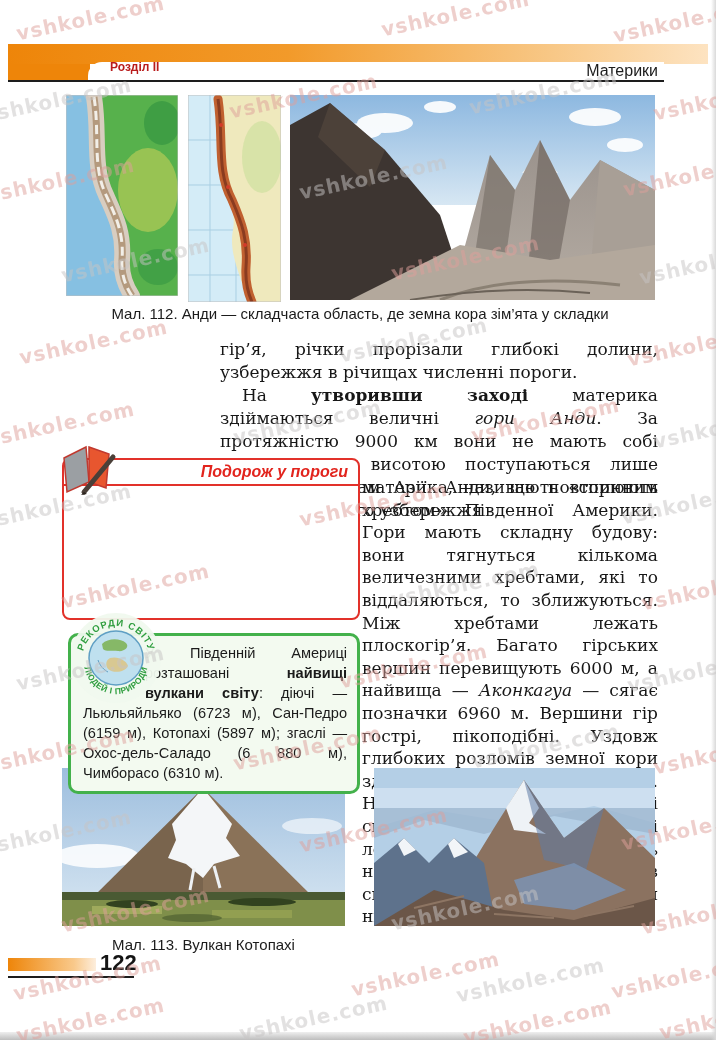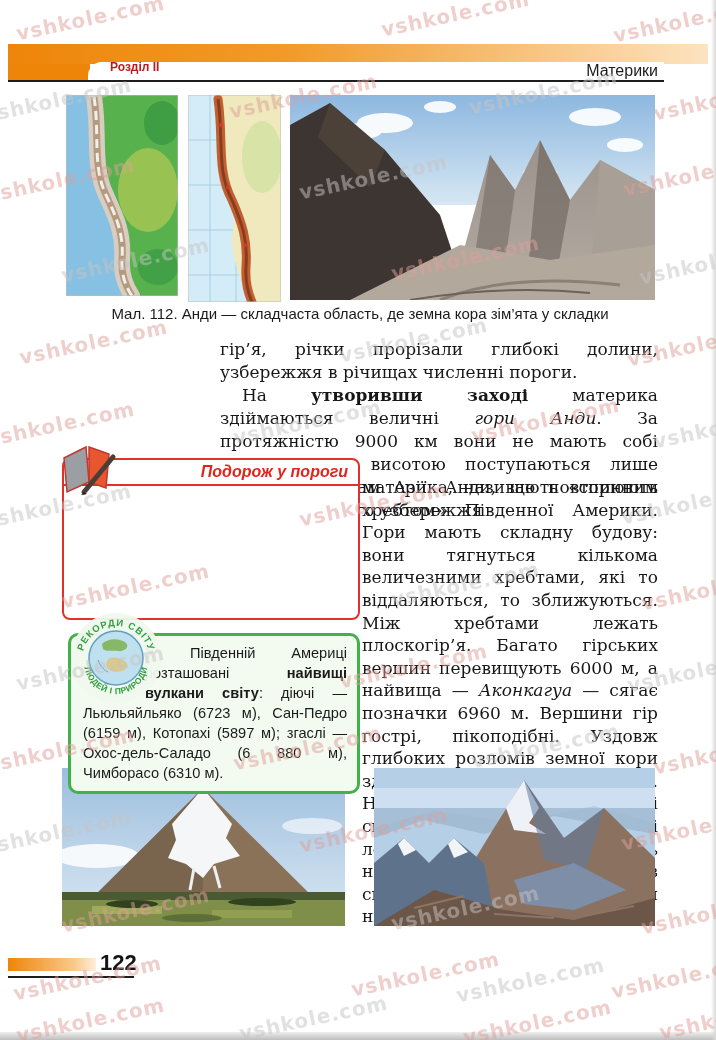--- a/index.html
+++ b/index.html
@@ -201,20 +201,21 @@
     <polygon points="150,12 165,40 155,55 172,66 140,62 132,40" fill="#eef2f6"></polygon>
     <polygon points="150,12 190,70 230,40 212,102 170,92" fill="#5f7ba6" opacity="0.55"></polygon>
     <polygon points="0,158 0,95 30,70 55,95 80,70 110,95 122,158" fill="#5e728c"></polygon>
     <polygon points="24,76 30,70 42,82 30,88" fill="#f2f5f8"></polygon>
     <polygon points="74,76 80,70 94,84 80,90" fill="#f2f5f8"></polygon>
     <polygon points="140,112 200,95 252,122 200,142 150,136" fill="#7b93b4" opacity="0.85"></polygon>
     <polygon points="0,158 60,122 130,142 200,152 281,130 281,158" fill="#6b5648"></polygon>
     <path d="M40,140 L90,128 M120,146 L180,150 M210,148 L260,138" stroke="#8d7563" stroke-width="2" fill="none"></path>
   </svg>
 
+  <div class="caption" style="left:62px;top:936px;width:283px;">Мал. 113. Вулкан Котопахі</div>
 
   <div class="foot-bar"></div>
   <div class="foot-page">122</div>
   <div class="foot-line"></div>
 
   <div class="page-edge-bottom"></div>
   <div class="page-edge-right"></div>
 
   <div class="wm-layer">
       <span class="wm wm-pink" style="left: 15px; top: 6px;">vshkole.com</span>

